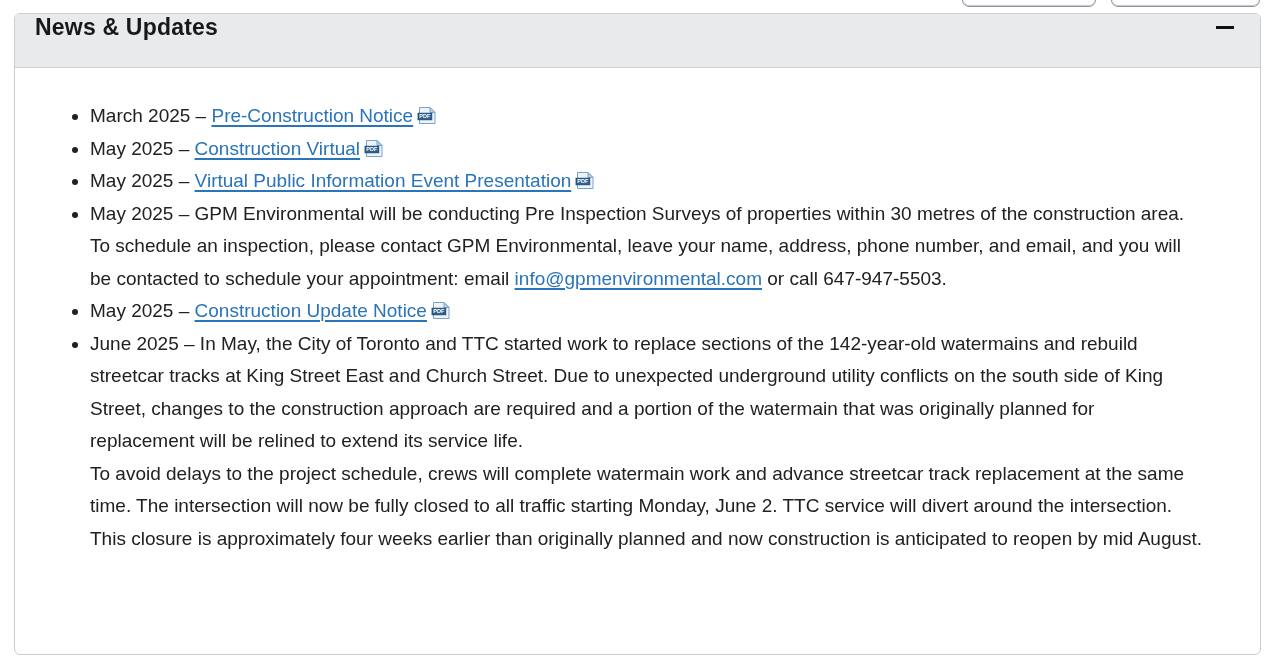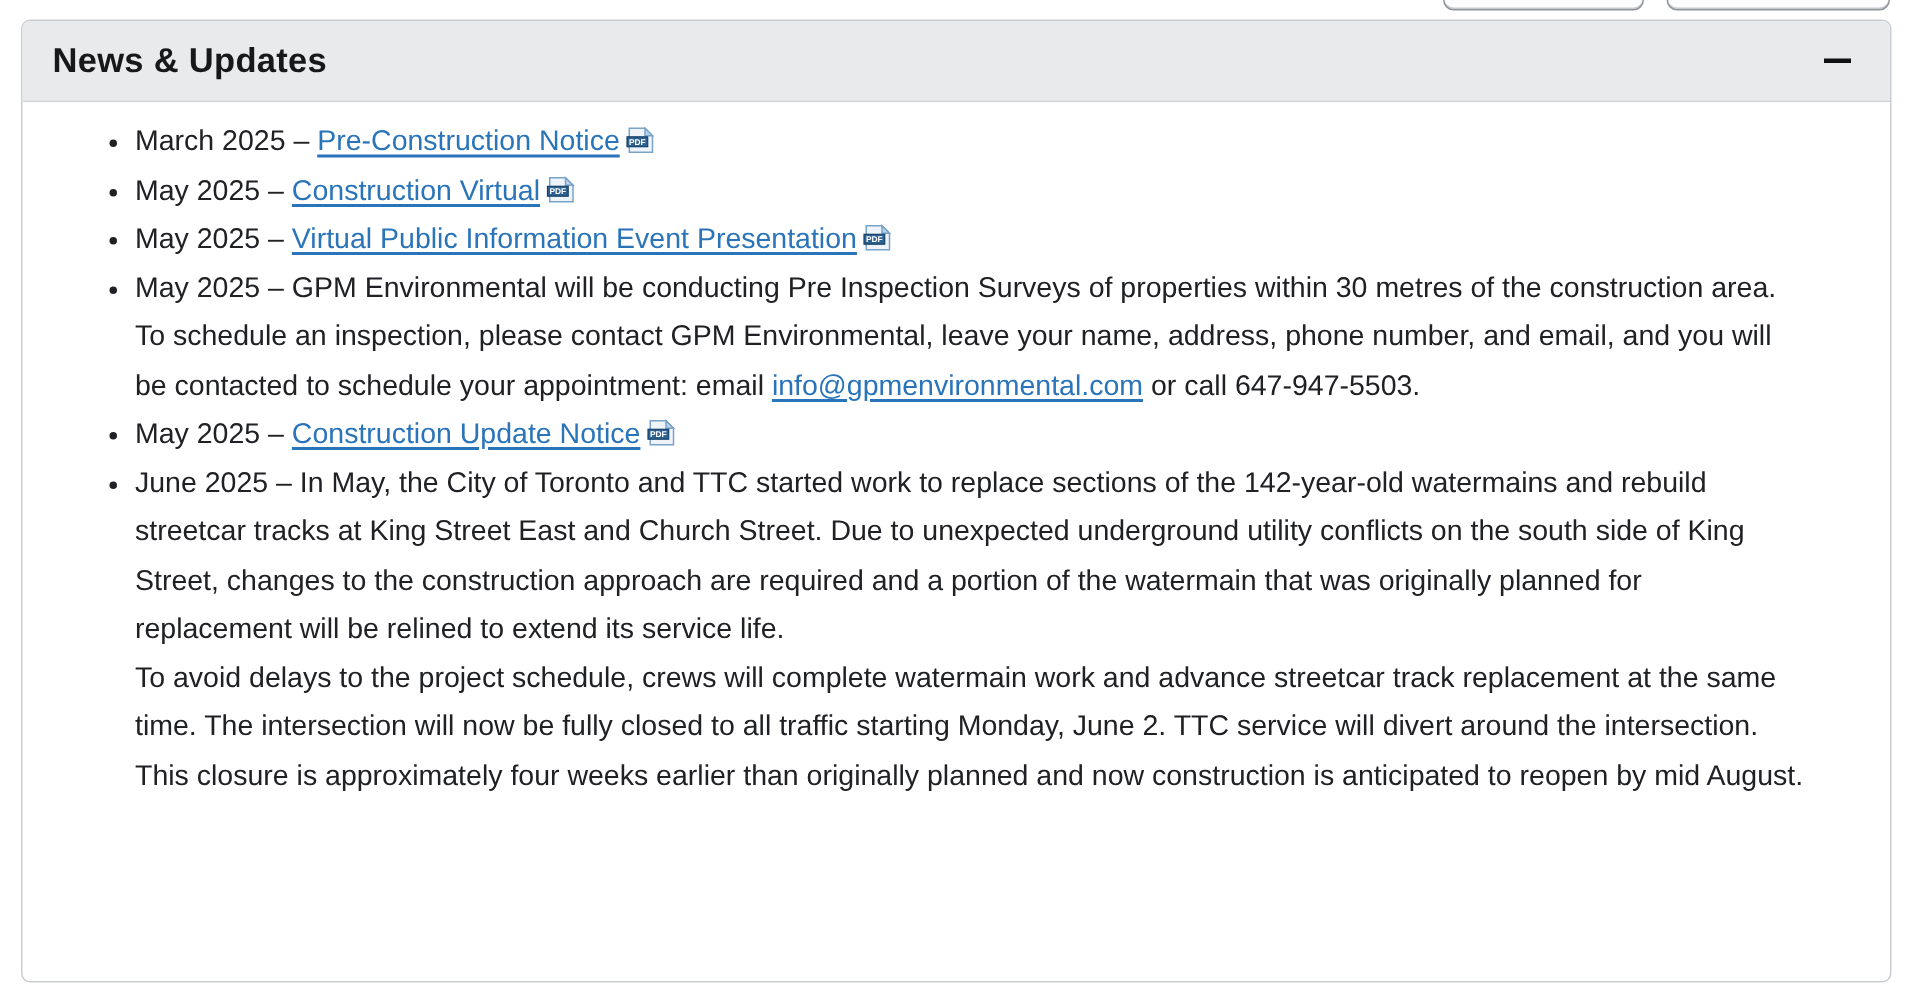--- a/index.html
+++ b/index.html
@@ -35,21 +35,20 @@
     border: 1px solid #c9cdd1;
     border-radius: 6px;
     background: #ffffff;
   }
   .panel-header {
     height: 54px;
     background: #e9eaec;
     border-bottom: 1px solid #cdd0d4;
     border-radius: 5px 5px 0 0;
     display: flex;
-    align-items: center;
     padding: 0 22px 0 20px;
     cursor: pointer;
   }
   .panel-title {
     font-size: 23px;
     font-weight: 700;
     color: #17181a;
     letter-spacing: 0.2px;
   }
   .collapse-btn {
@@ -59,21 +58,21 @@
     display: flex;
     align-items: center;
     justify-content: center;
     background: none;
     border: none;
     cursor: pointer;
   }
   .minus-bar { width: 18px; height: 3px; background: #111; }
 
   .panel-body {
-    padding: 11px 56px 36px 0;
+    padding: 32px 56px 36px 0;
   }
   ul.news-list {
     margin: 0;
     padding-left: 75px;
     list-style: disc outside;
     font-size: 19px;
     line-height: 32.5px;
     color: #202124;
   }
   ul.news-list li { margin: 0; }

